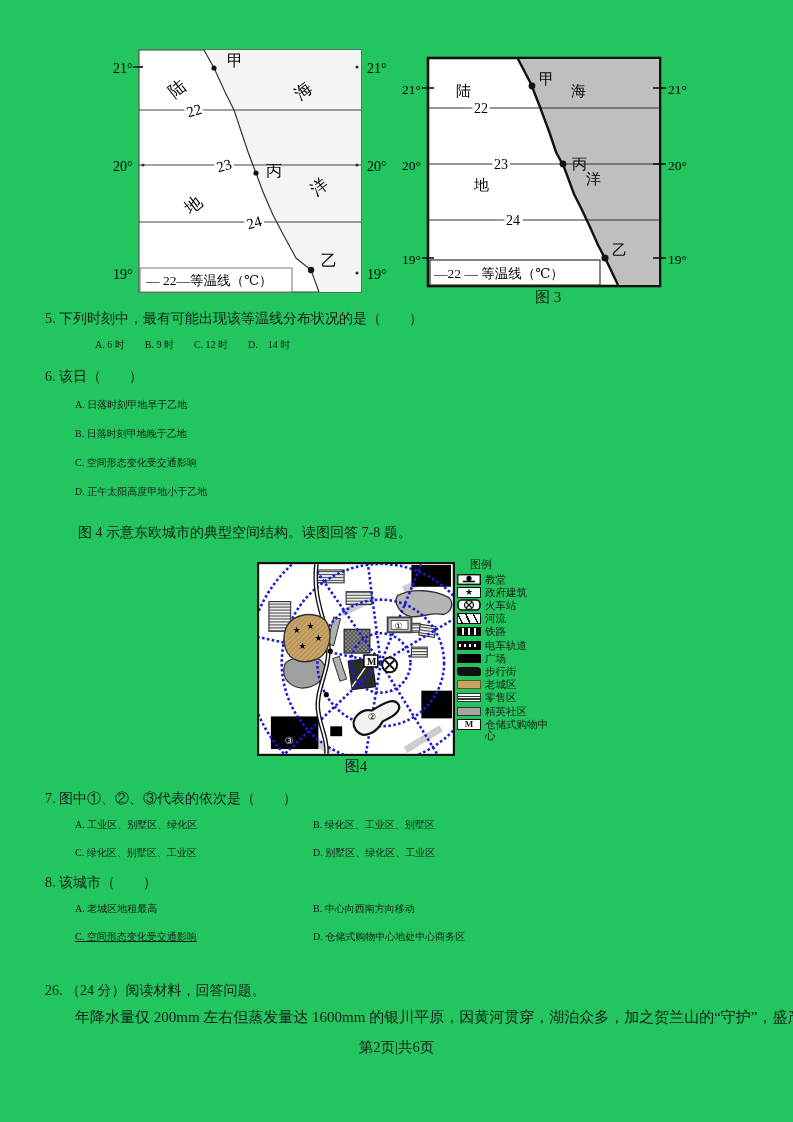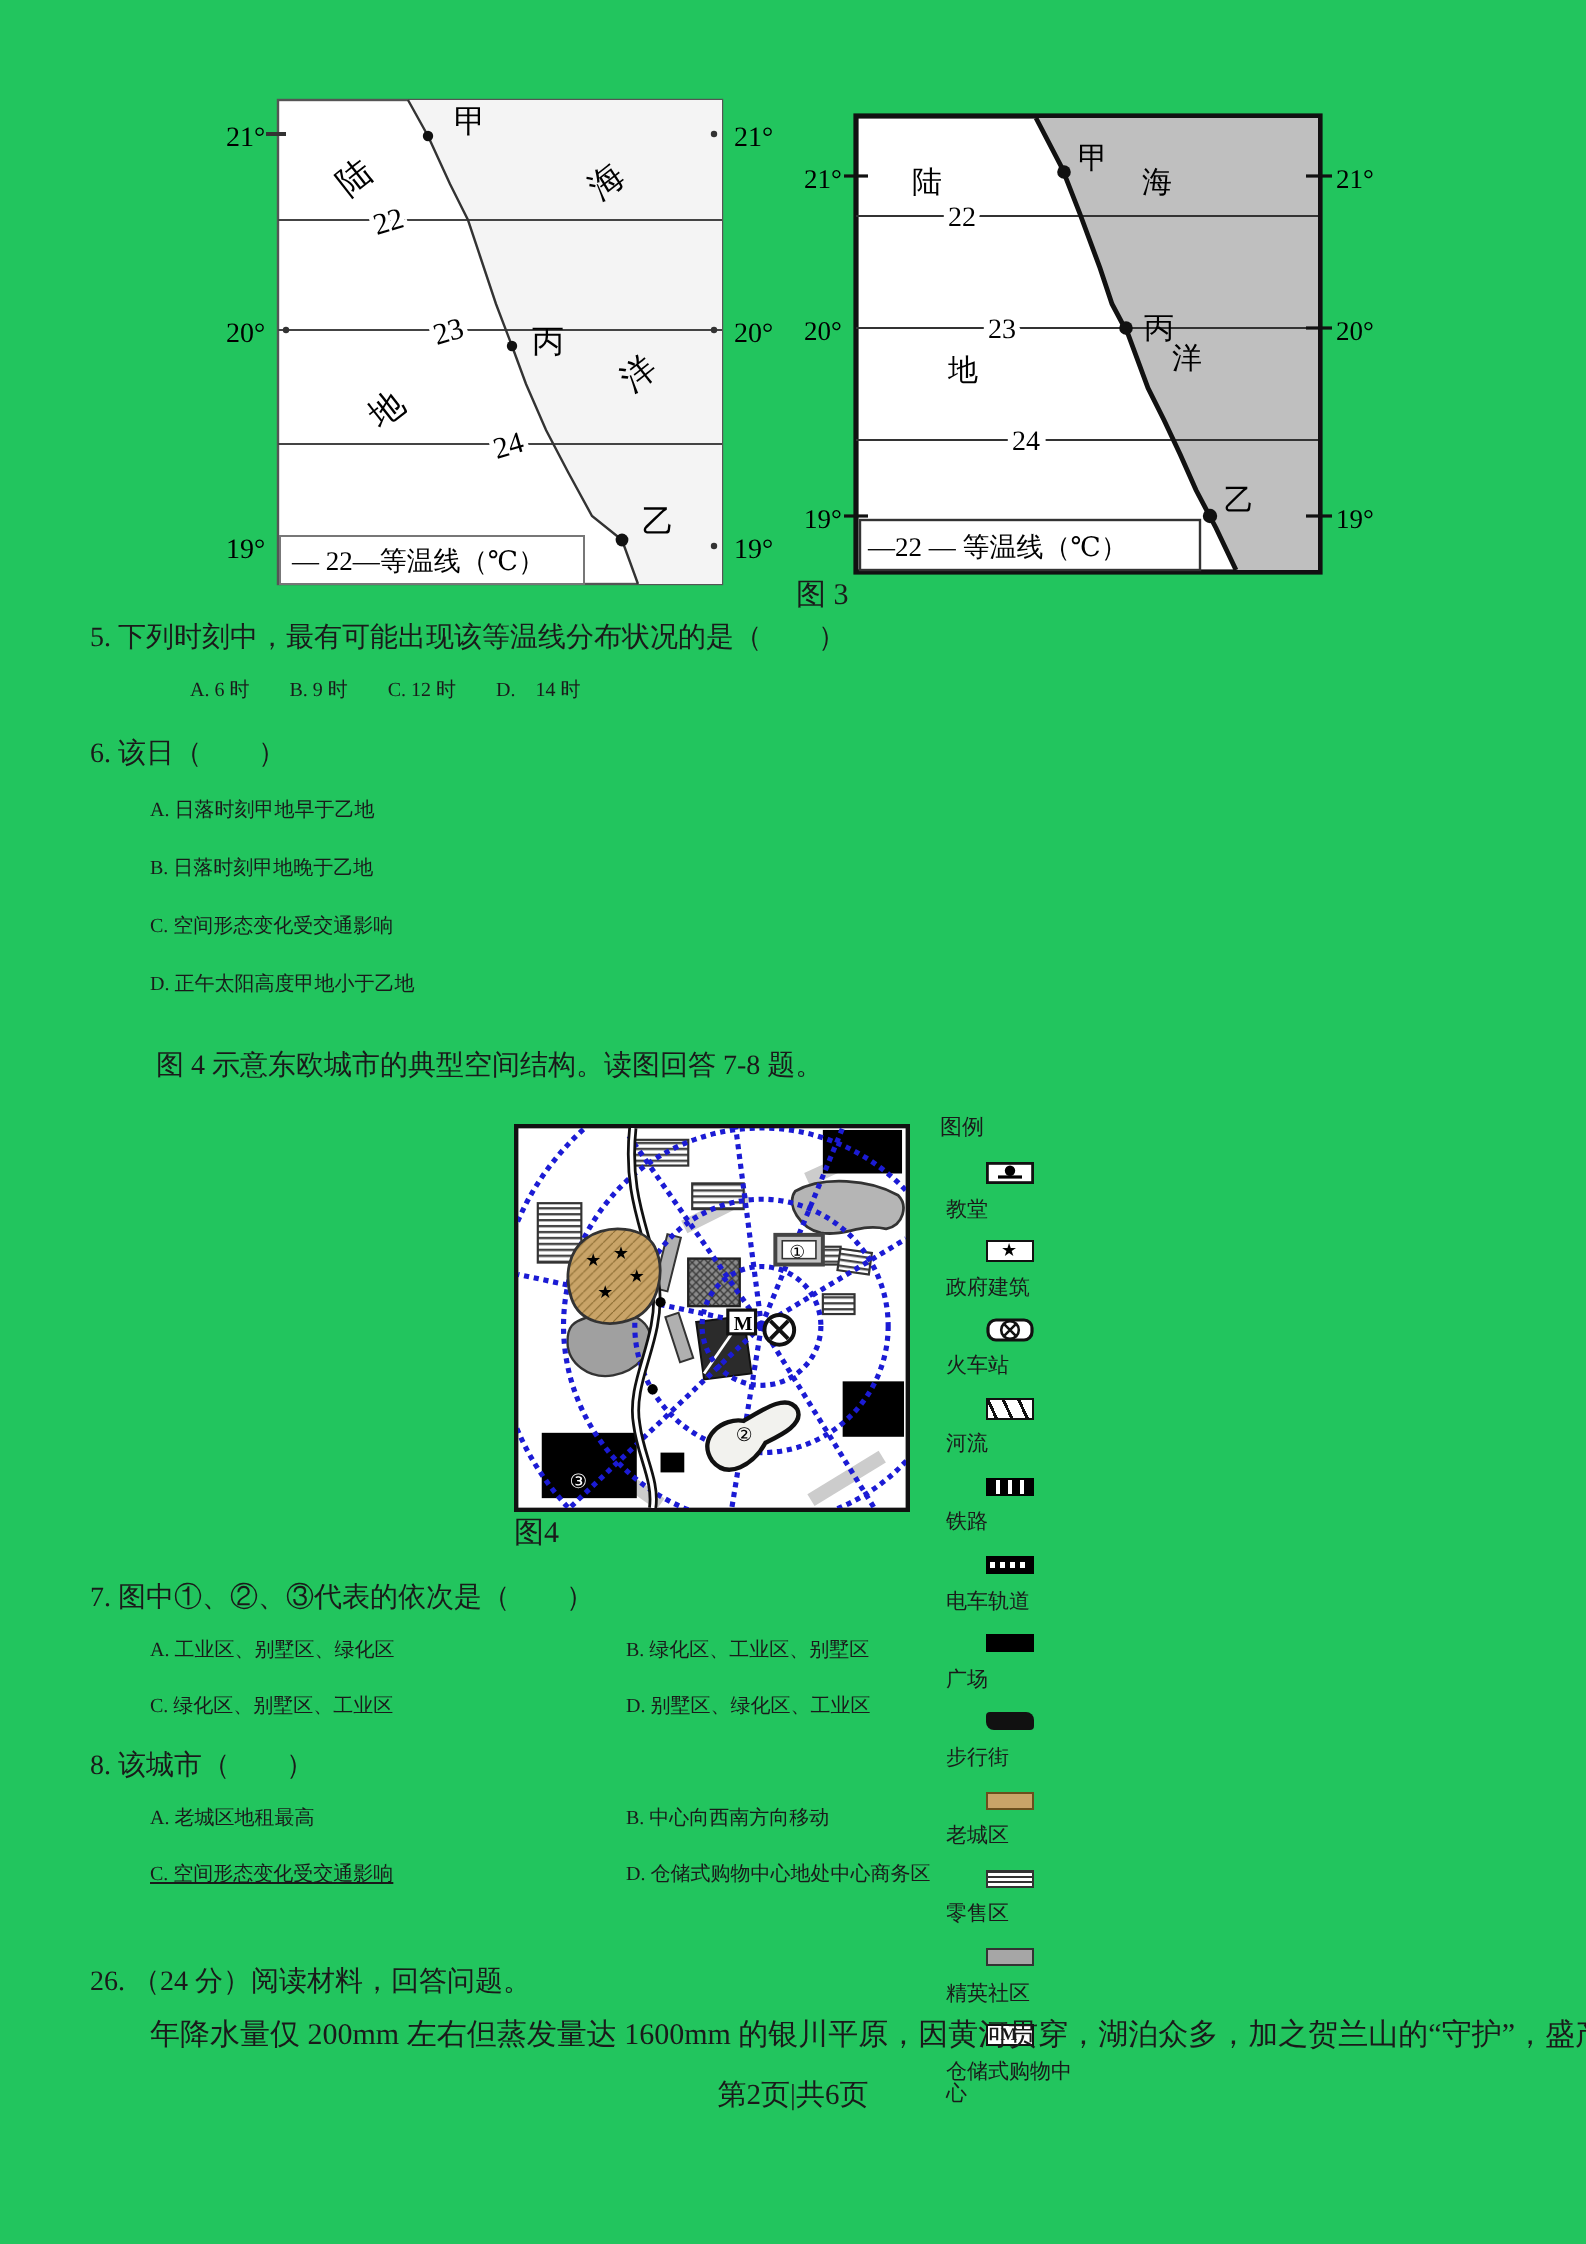--- a/index.html
+++ b/index.html
@@ -1,26 +1,26 @@
 <!DOCTYPE html>
 <html><head>
 <meta charset="utf-8">
 <style>
   html,body{margin:0;padding:0;background:#ffffff;}
   .page{position:relative;width:793px;height:1122px;background:#22c55e;overflow:hidden;
         font-family:"Liberation Serif","DejaVu Serif",serif;color:#1a1a1a;}
   .abs{position:absolute;}
   .qline{font-size:14px;white-space:nowrap;}
   .opt{font-size:10px;white-space:nowrap;}
-  .caption{font-size:15px;}
+  .caption{font-size:15px;text-align:center;}
   .footer{font-size:14.5px;text-align:center;width:100%;}
   
   .legend{width:100px;font-size:10.5px;line-height:1.05;}
   .legend-title{font-size:11px;margin:0 0 3px 14px;}
-  .legend-row{display:flex;align-items:center;margin-bottom:2.2px;flex-direction:column;}
+  .legend-row{display:flex;align-items:flex-start;margin-bottom:2.2px;}
   .legend-ic{flex:0 0 26px;height:11px;margin-right:3px;display:inline-flex;
              align-items:center;justify-content:center;box-sizing:border-box;}
   .ic-box{width:24px;height:11px;border:1.3px solid #111;background:#fff;
           display:flex;align-items:center;justify-content:center;box-sizing:border-box;}
   .ic-bar{width:24px;height:9px;box-sizing:border-box;}
   .ic-star{font-size:9px;line-height:1;color:#000;}
   .ic-m{font-size:9px;font-weight:bold;line-height:1;}
   .ic-river{background:repeating-linear-gradient(65deg,#fff 0 3px,#111 3px 4.5px,#fff 4.5px 7px);}
   .ic-rail{background:repeating-linear-gradient(90deg,#000 0 4px,#fff 4px 6px);border:1px solid #000;}
   .ic-tram{background:#000;position:relative;}

